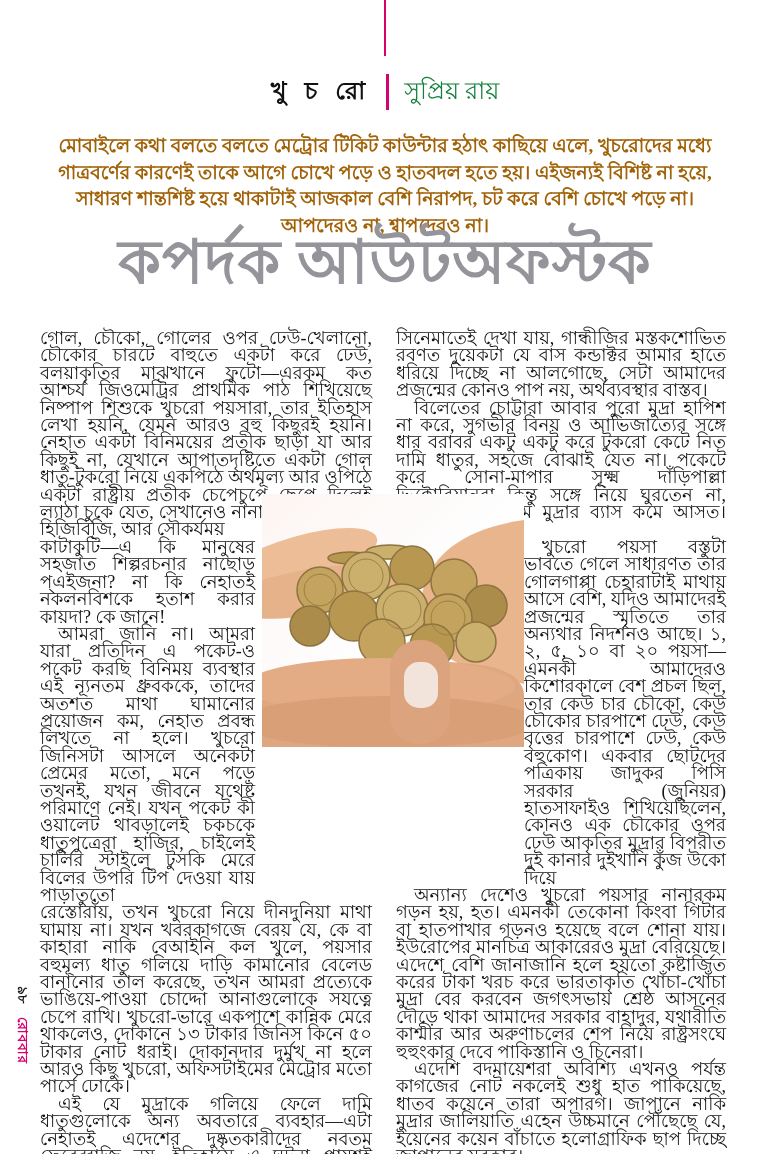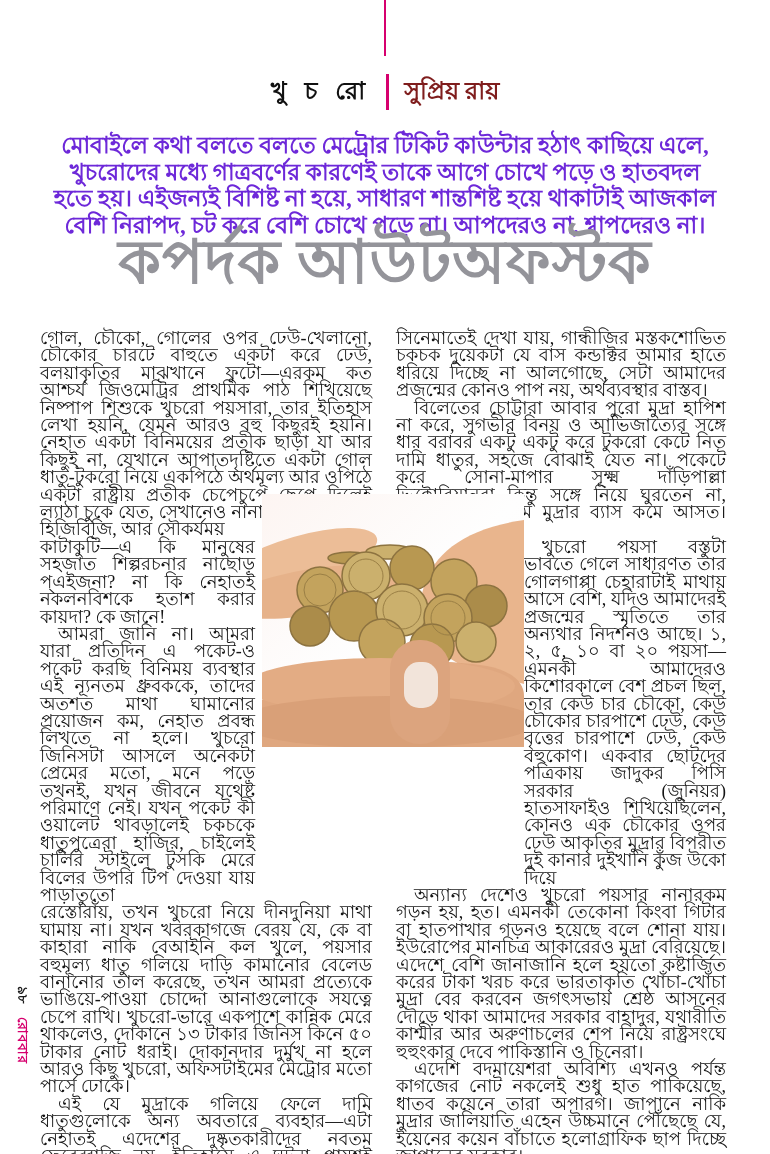--- a/index.html
+++ b/index.html
@@ -9,24 +9,24 @@
     font-family:"Liberation Serif","DejaVu Sans",serif;
     color:#141414;
   }
   .top-rule{position:absolute;left:384px;top:0;width:2px;height:56px;background:#d6006e;}
   .header{
     position:absolute;left:0;top:72px;width:100%;
     display:flex;justify-content:center;align-items:center;gap:15px;
   }
   .col-name{font-size:24px;font-weight:bold;letter-spacing:6px;color:#111;}
   .header-divider{width:3px;height:36px;background:#d6006e;}
-  .author{font-size:24px;font-weight:bold;color:#7f1d1d;}
+  .author{font-size:24px;font-weight:normal;color:#15803d;}
   .standfirst{
     position:absolute;left:50px;top:133px;width:670px;margin:0;
-    font-size:23px;line-height:26.5px;font-weight:bold;text-align:center;color:#6d28d9;
+    font-size:19px;line-height:26.5px;font-weight:bold;text-align:center;color:#a16207;
   }
   .title{
     position:absolute;left:0;top:228px;width:100%;margin:0;
     font-size:61px;line-height:1.15;font-weight:bold;text-align:center;
     color:#94949a;letter-spacing:1px;
   }
   .col{position:absolute;top:330px;font-size:18px;line-height:17.4px;text-align:justify;}
   .col p{margin:0;}
   .col p.ind{text-indent:18px;}
   .col-left{left:40px;width:332px;}
@@ -67,21 +67,21 @@
     <p>গোল, চৌকো, গোলের ওপর ঢেউ-খেলানো, চৌকোর চারটে বাহুতে একটা করে ঢেউ, বলয়াকৃতির মাঝখানে ফুটো—এরকম কত আশ্চর্য জিওমেট্রির প্রাথমিক পাঠ শিখিয়েছে নিষ্পাপ শিশুকে খুচরো পয়সারা, তার ইতিহাস লেখা হয়নি, যেমন আরও বহু কিছুরই হয়নি। নেহাত একটা বিনিময়ের প্রতীক ছাড়া যা আর কিছুই না, যেখানে আপাতদৃষ্টিতে একটা গোল ধাতু-টুকরো নিয়ে একপিঠে অর্থমূল্য আর ওপিঠে একটা রাষ্ট্রীয় প্রতীক চেপেচুপে ছেপে দিলেই ল্যাঠা চুকে যেত, সেখানেও নানান নকশা, জটিল হিজিবিজি, আর সৌকর্যময়</p>
     <div class="narrow-left">
       <p>কাটাকুটি—এ কি মানুষের সহজাত শিল্পরচনার নাছোড় প্এইজনা? না কি নেহাতই নকলনবিশকে হতাশ করার কায়দা? কে জানে!</p>
       <p class="ind">আমরা জানি না। আমরা যারা প্রতিদিন এ পকেট-ও পকেট করছি বিনিময় ব্যবস্থার এই ন্যূনতম ধ্রুবককে, তাদের অতশত মাথা ঘামানোর প্রয়োজন কম, নেহাত প্রবন্ধ লিখতে না হলে। খুচরো জিনিসটা আসলে অনেকটা প্রেমের মতো, মনে পড়ে তখনই, যখন জীবনে যথেষ্ট পরিমাণে নেই। যখন পকেট কী ওয়ালেট থাবড়ালেই চকচকে ধাতুপুত্রেরা হাজির, চাইলেই চার্লির স্টাইলে টুসকি মেরে বিলের উপরি টিপ দেওয়া যায় পাড়াতুতো</p>
     </div>
     <p>রেস্তোরাঁয়, তখন খুচরো নিয়ে দীনদুনিয়া মাথা ঘামায় না। যখন খবরকাগজে বেরয় যে, কে বা কাহারা নাকি বেআইনি কল খুলে, পয়সার বহুমূল্য ধাতু গলিয়ে দাড়ি কামানোর বেলেড বানানোর তাল করেছে, তখন আমরা প্রত্যেকে ভাঙিয়ে-পাওয়া চোদ্দো আনাগুলোকে সযত্নে চেপে রাখি। খুচরো-ভারে একপাশে কান্নিক মেরে থাকলেও, দোকানে ১৩ টাকার জিনিস কিনে ৫০ টাকার নোট ধরাই। দোকানদার দুর্মুখ না হলে আরও কিছু খুচরো, অফিসটাইমের মেট্রোর মতো পার্সে ঢোকে।</p>
     <p class="ind">এই যে মুদ্রাকে গলিয়ে ফেলে দামি ধাতুগুলোকে অন্য অবতারে ব্যবহার—এটা নেহাতই এদেশের দুষ্কৃতকারীদের নবতম ফেরেব্বাজি নয়, ইতিহাসে এ ঘটনা প্রায়শই ঘটেছে, নিদর্শন প্রচুর। বস্তুত, যখনই যে ধাতু দিয়ে মুদ্রা তৈরি, তার দাম মুদ্রার মূল্যের চেয়ে বেশি হবে, তখনই সমাজে এই প্রবণতা হওয়ার কথা, এবং তখনই আবছা আবছা উন্নত অর্থনীতিকে, নতুন সংকর ধাতুর মুদ্রা বাজারে ছাড়তে হবে, যার মালমশলার মূল্য তার জার্সিতে, থুড়ি দেহে খোদিত মূল্যমানের থেকে কম। বাদশাহি আমলের স্বর্ণ বা রৌপ্যমুদ্রা, যা কেবল কিশোর উপন্যাস ও</p>
   </div>
 
   <div class="col col-right">
-    <p>সিনেমাতেই দেখা যায়, গান্ধীজির মস্তকশোভিত চকচক দুয়েকটা যে বাস কন্ডাক্টর আমার হাতে ধরিয়ে দিচ্ছে না আলগোছে, সেটা আমাদের প্রজন্মের কোনও পাপ নয়, অর্থব্যবস্থার বাস্তব।</p>
+    <p>সিনেমাতেই দেখা যায়, গান্ধীজির মস্তকশোভিত রবণত দুয়েকটা যে বাস কন্ডাক্টর আমার হাতে ধরিয়ে দিচ্ছে না আলগোছে, সেটা আমাদের প্রজন্মের কোনও পাপ নয়, অর্থব্যবস্থার বাস্তব।</p>
     <p class="ind">বিলেতের চোট্টারা আবার পুরো মুদ্রা হাপিশ না করে, সুগভীর বিনয় ও আভিজাত্যের সঙ্গে ধার বরাবর একটু একটু করে টুকরো কেটে নিত দামি ধাতুর, সহজে বোঝাই যেত না। পকেটে করে সোনা-মাপার সূক্ষ্ম দাঁড়িপাল্লা ভিক্টোরিয়ানরা কিন্তু সঙ্গে নিয়ে ঘুরতেন না, কাজেই ক্রমে ক্রমে মুদ্রার ব্যাস কমে আসত। এসব</p>
     <div class="narrow-right">
       <p class="ind">খুচরো পয়সা বস্তুটা ভাবতে গেলে সাধারণত তার গোলগাপ্পা চেহারাটাই মাথায় আসে বেশি, যদিও আমাদেরই প্রজন্মের স্মৃতিতে তার অন্যথার নিদর্শনও আছে। ১, ২, ৫, ১০ বা ২০ পয়সা—এমনকী আমাদেরও কিশোরকালে বেশ প্রচল ছিল, তার কেউ চার চৌকো, কেউ চৌকোর চারপাশে ঢেউ, কেউ বৃত্তের চারপাশে ঢেউ, কেউ বহুকোণ। একবার ছোটদের পত্রিকায় জাদুকর পিসি সরকার (জুনিয়র) হাতসাফাইও শিখিয়েছিলেন, কোনও এক চৌকোর ওপর ঢেউ আকৃতির মুদ্রার বিপরীত দুই কানার দুইখানি কুঁজ উকো দিয়ে</p>
     </div>
     <p class="ind">অন্যান্য দেশেও খুচরো পয়সার নানারকম গড়ন হয়, হত। এমনকী তেকোনা কিংবা গিটার বা হাতপাখার গড়নও হয়েছে বলে শোনা যায়। ইউরোপের মানচিত্র আকারেরও মুদ্রা বেরিয়েছে। এদেশে বেশি জানাজানি হলে হয়তো কষ্টার্জিত করের টাকা খরচ করে ভারতাকৃতি খোঁচা-খোঁচা মুদ্রা বের করবেন জগৎসভায় শ্রেষ্ঠ আসনের দৌড়ে থাকা আমাদের সরকার বাহাদুর, যথারীতি কাশ্মীর আর অরুণাচলের শেপ নিয়ে রাষ্ট্রসংঘে হুহুংকার দেবে পাকিস্তানি ও চিনেরা।</p>
     <p class="ind">এদেশি বদমায়েশরা অবিশ্যি এখনও পর্যন্ত কাগজের নোট নকলেই শুধু হাত পাকিয়েছে, ধাতব কয়েনে তারা অপারগ। জাপানে নাকি মুদ্রার জালিয়াতি এহেন উচ্চমানে পৌঁছেছে যে, ইয়েনের কয়েন বাঁচাতে হলোগ্রাফিক ছাপ দিচ্ছে জাপানের সরকার।</p>
   </div>
 
   <div class="photo">
     <svg width="262" height="253" viewBox="0 0 262 253" xmlns="http://www.w3.org/2000/svg">

